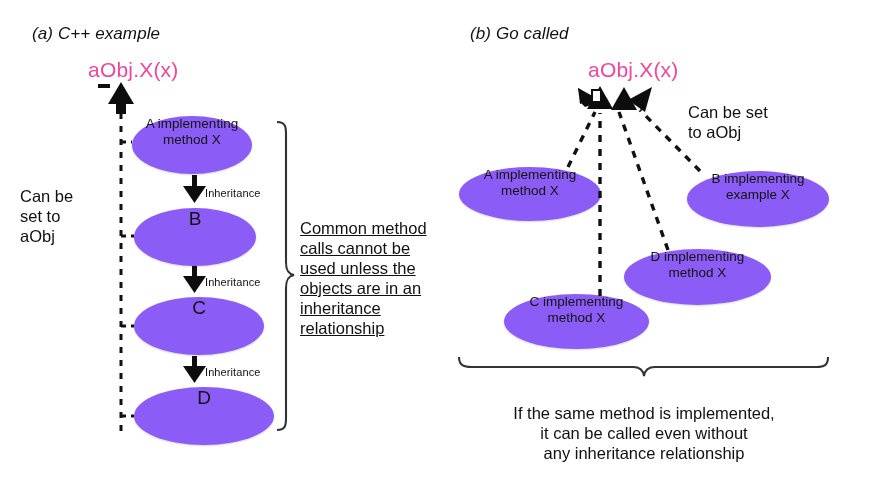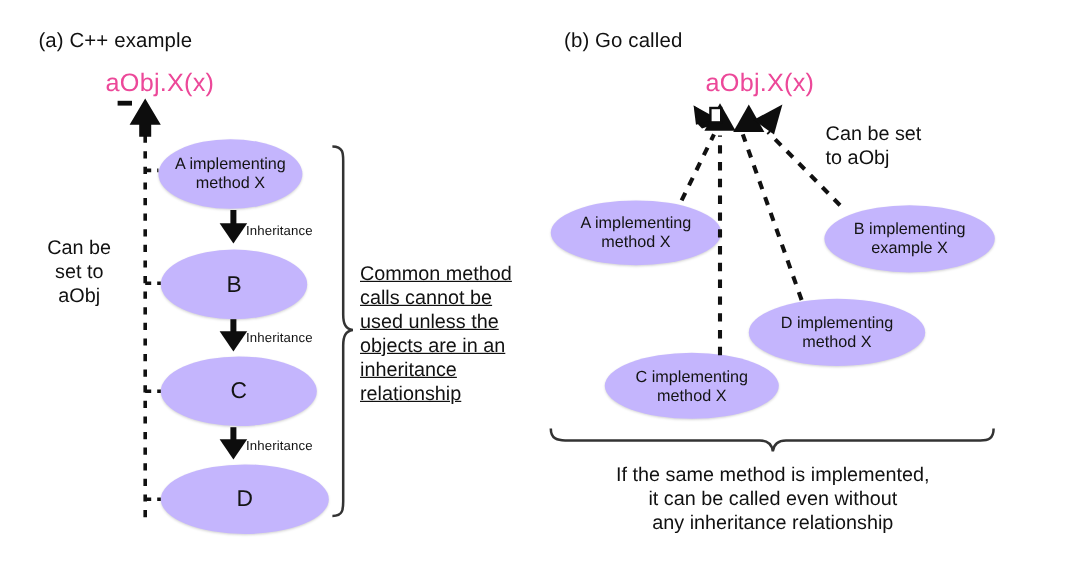--- a/index.html
+++ b/index.html
@@ -20,42 +20,43 @@
     overflow: hidden;
   }
   .abs { position: absolute; }
 
   .panel-title {
     font-size: 17px;
     font-weight: 400;
     color: #111;
     letter-spacing: 0.1px;
     white-space: nowrap;
+    font-style: italic;
   }
   .call-label {
     font-size: 21px;
     font-weight: 400;
     color: #ec4899;
     white-space: nowrap;
     letter-spacing: 0.2px;
   }
   .note {
     font-size: 16.5px;
     line-height: 20px;
     color: #111;
     white-space: pre-line;
   }
-  .note.right-al { text-align: center; margin-top: 11px; }
-  .note.center-al { text-align: center; }
+  .note.right-al { text-align: left; }
+  .note.center-al { text-align: center; margin-top: 17px; }
 
   .ellipse {
     border-radius: 50%;
-    background: #c4b5fd;
+    background: #8b5cf6;
     display: flex;
-    align-items: center;
+    align-items: flex-start;
     justify-content: center;
     text-align: center;
     box-shadow: 0 1px 2px rgba(0,0,0,0.16);
   }
   .ellipse span {
     display: block;
     font-size: 13.5px;
     line-height: 16px;
     color: #141414;
     white-space: pre-line;

